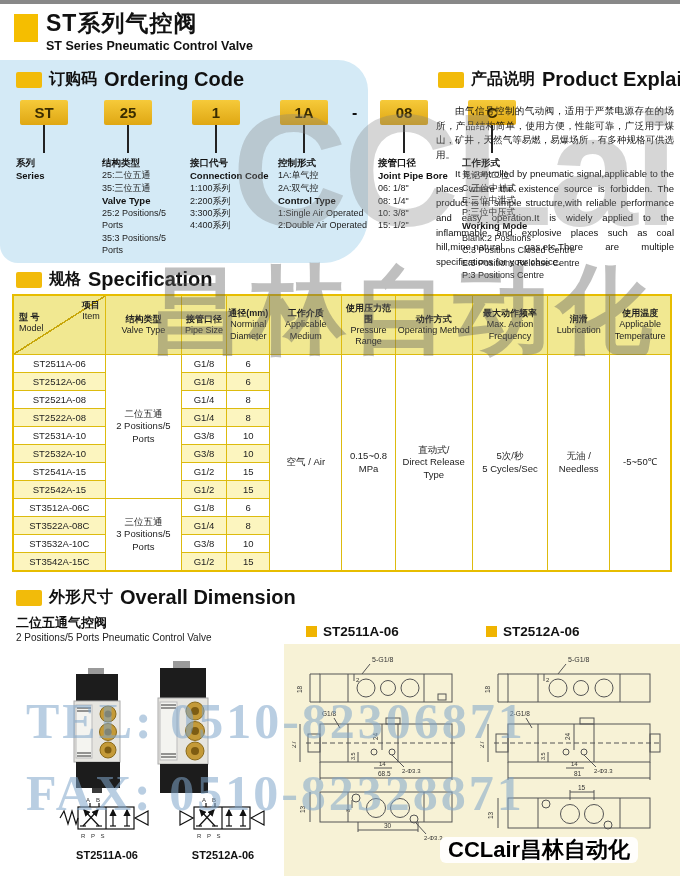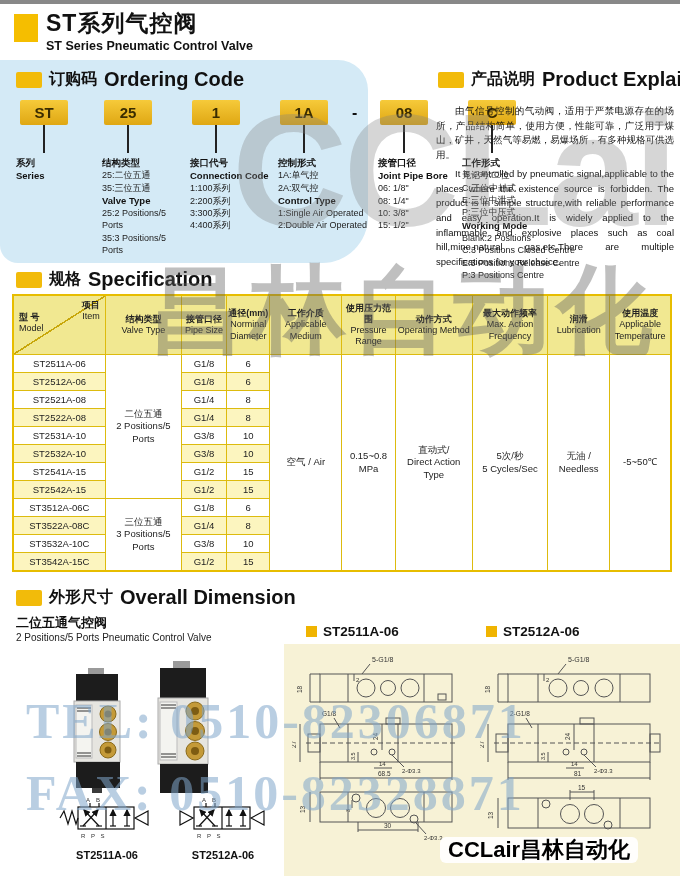--- a/index.html
+++ b/index.html
@@ -208,21 +208,21 @@
         </tr>
       </thead>
       <tbody>
         <tr>
           <td class="s">ST2511A-06</td>
           <td class="merged" rowspan="8"><span>二位五通</span><br><span>2 Positions/5 Ports</span></td>
           <td class="s">G1/8</td>
           <td class="s">6</td>
           <td class="merged" rowspan="12"><span>空气 / Air</span></td>
           <td class="merged" rowspan="12"><span>0.15~0.8</span><br><span>MPa</span></td>
-          <td class="merged" rowspan="12"><span>直动式/</span><br><span>Direct Action</span><br><span>Type</span></td>
+          <td class="merged" rowspan="12"><span>直动式/</span><br><span>Direct Release</span><br><span>Type</span></td>
           <td class="merged" rowspan="12"><span>5次/秒</span><br><span>5 Cycles/Sec</span></td>
           <td class="merged" rowspan="12"><span>无油 /</span><br><span>Needless</span></td>
           <td class="merged" rowspan="12"><span>-5~50℃</span></td>
         </tr>
         <tr>
             <td class="s">ST2512A-06</td>
             <td class="s">G1/8</td>
             <td class="s">6</td>
           </tr>
         <tr>

